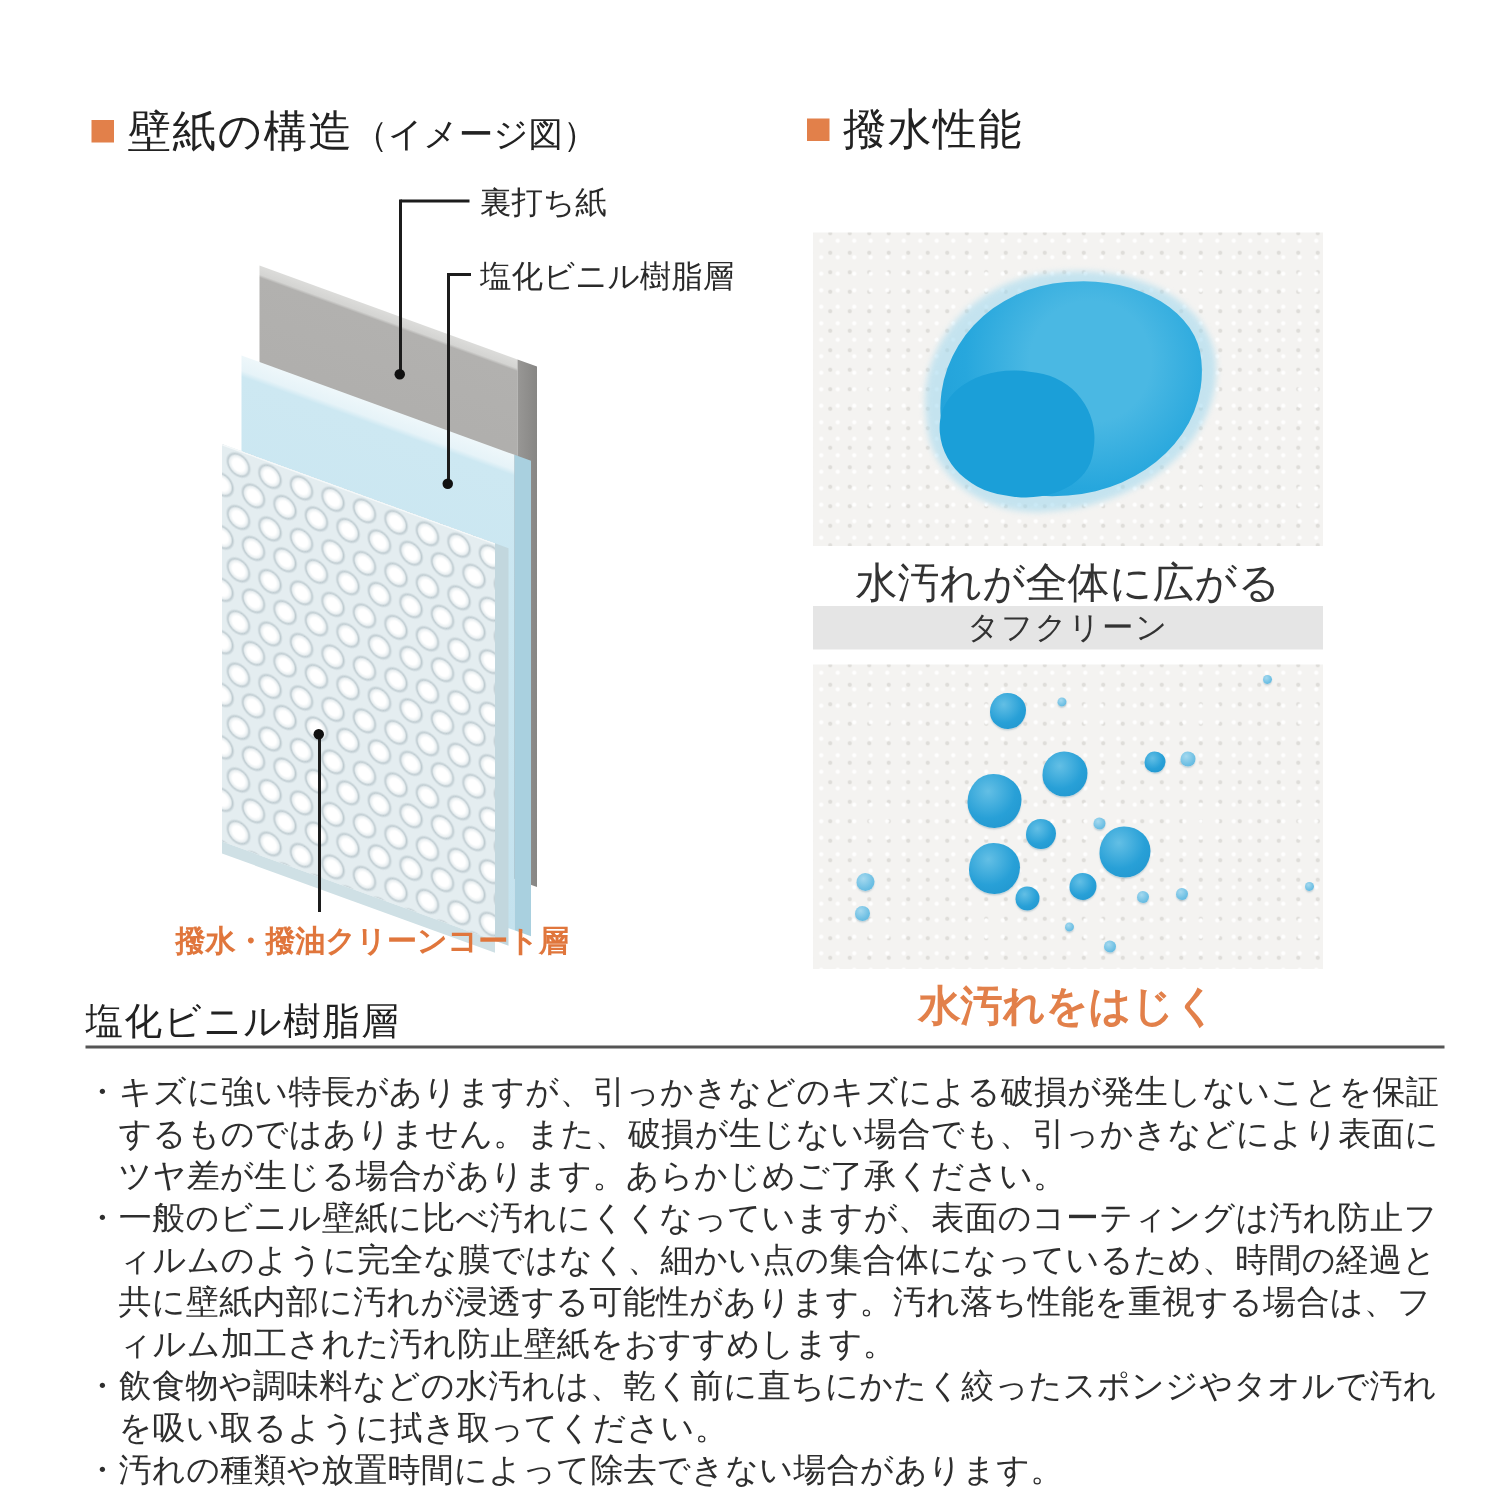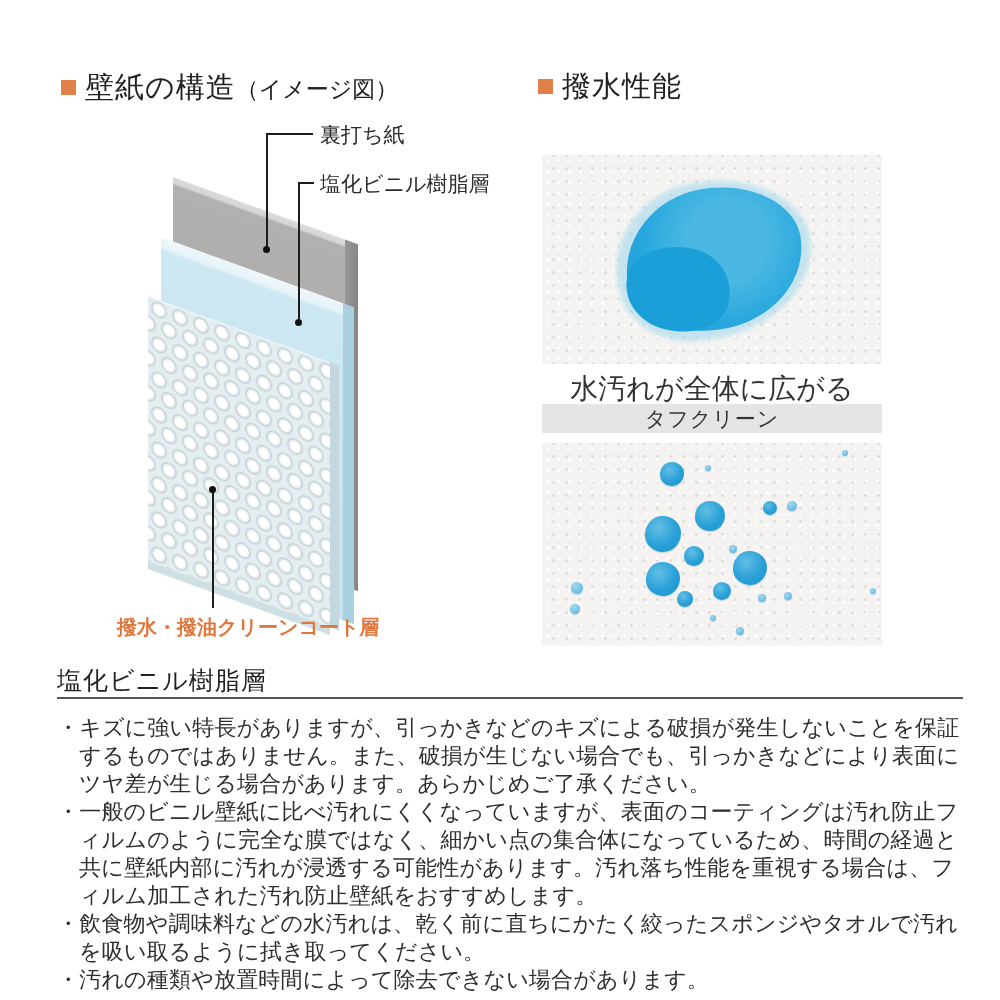--- a/index.html
+++ b/index.html
@@ -143,20 +143,21 @@
       <div class="drop" style="left: 171px; top: 139px; width: 18px; height: 18px; background: radial-gradient(circle at 38% 32%, rgb(99, 191, 229), rgb(40, 160, 215) 55%, rgb(30, 147, 204));"></div>
       <div class="drop" style="left: 216px; top: 151px; width: 8px; height: 8px; background: radial-gradient(circle at 38% 32%, rgb(165, 217, 239), rgb(111, 192, 228) 60%, rgb(85, 178, 220));"></div>
       <div class="drop" style="left: 29px; top: 139px; width: 12px; height: 12px; background: radial-gradient(circle at 38% 32%, rgb(165, 217, 239), rgb(111, 192, 228) 60%, rgb(85, 178, 220));"></div>
       <div class="drop" style="left: 28px; top: 161px; width: 10px; height: 10px; background: radial-gradient(circle at 38% 32%, rgb(165, 217, 239), rgb(111, 192, 228) 60%, rgb(85, 178, 220));"></div>
       <div class="drop" style="left: 242px; top: 149px; width: 8px; height: 8px; background: radial-gradient(circle at 38% 32%, rgb(165, 217, 239), rgb(111, 192, 228) 60%, rgb(85, 178, 220));"></div>
       <div class="drop" style="left: 168px; top: 172px; width: 6px; height: 6px; background: radial-gradient(circle at 38% 32%, rgb(165, 217, 239), rgb(111, 192, 228) 60%, rgb(85, 178, 220));"></div>
       <div class="drop" style="left: 194px; top: 184px; width: 8px; height: 8px; background: radial-gradient(circle at 38% 32%, rgb(165, 217, 239), rgb(111, 192, 228) 60%, rgb(85, 178, 220));"></div>
       <div class="drop" style="left: 328px; top: 145px; width: 6px; height: 6px; background: radial-gradient(circle at 38% 32%, rgb(165, 217, 239), rgb(111, 192, 228) 60%, rgb(85, 178, 220));"></div>
       <div class="drop" style="left: 300px; top: 7px; width: 6px; height: 6px; background: radial-gradient(circle at 38% 32%, rgb(165, 217, 239), rgb(111, 192, 228) 60%, rgb(85, 178, 220));"></div>
     </div>
+  <div class="caption cap-2">水汚れをはじく</div>
 
   <div class="notes-title">塩化ビニル樹脂層</div>
   <div class="notes-rule"></div>
   <ul class="notes-list">
     <li>・キズに強い特長がありますが、引っかきなどのキズによる破損が発生しないことを保証するものではありません。また、破損が生じない場合でも、引っかきなどにより表面にツヤ差が生じる場合があります。あらかじめご了承ください。</li>
     <li>・一般のビニル壁紙に比べ汚れにくくなっていますが、表面のコーティングは汚れ防止フィルムのように完全な膜ではなく、細かい点の集合体になっているため、時間の経過と共に壁紙内部に汚れが浸透する可能性があります。汚れ落ち性能を重視する場合は、フィルム加工された汚れ防止壁紙をおすすめします。</li>
     <li>・飲食物や調味料などの水汚れは、乾く前に直ちにかたく絞ったスポンジやタオルで汚れを吸い取るように拭き取ってください。</li>
     <li>・汚れの種類や放置時間によって除去できない場合があります。</li>
   </ul>
 

